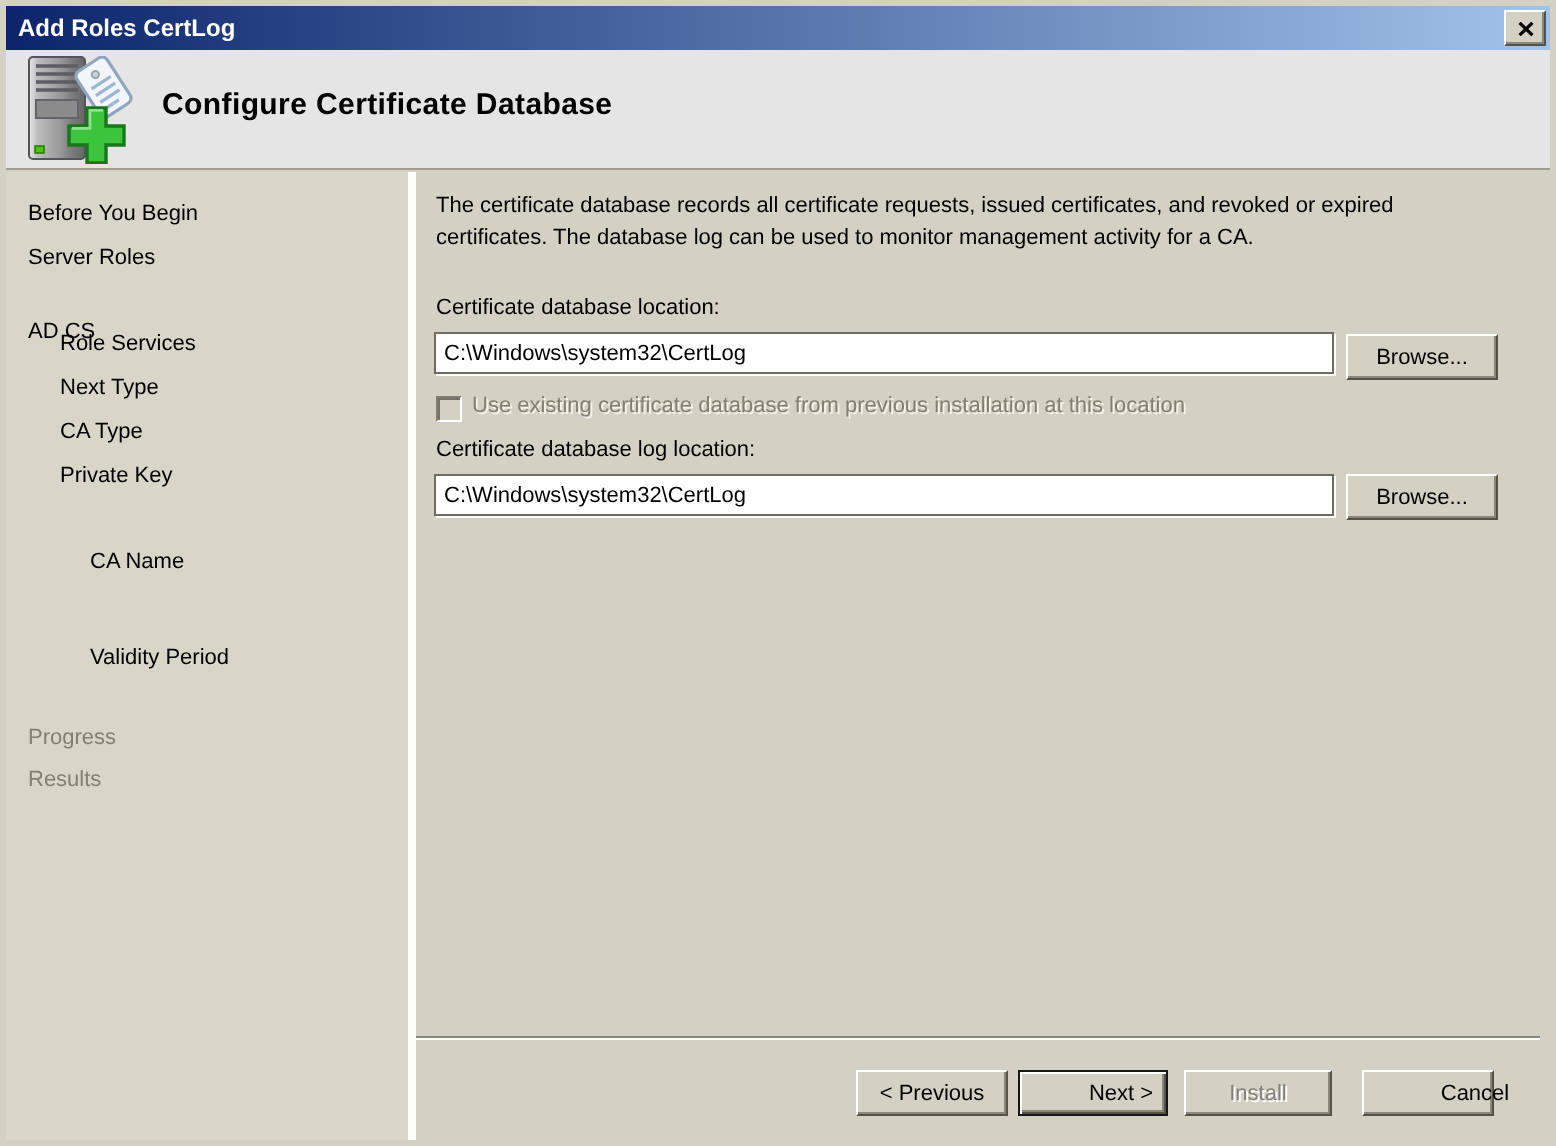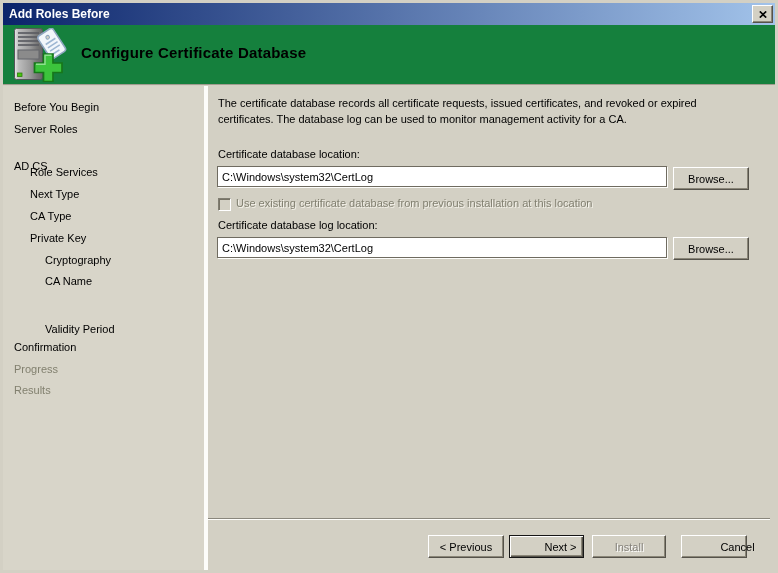--- a/index.html
+++ b/index.html
@@ -8,21 +8,21 @@
   .abs{position:absolute;}
   
   .titlebar{left:3px;top:3px;width:772px;height:22px;
             background:linear-gradient(to right,#0b246b,#a2c3ea);
             color:#fff;font-weight:bold;font-size:12px;line-height:22px;padding-left:6px;box-sizing:border-box;}
   .closebtn{left:752px;top:5px;width:21px;height:18px;background:#d3d0c4;
             border:1px solid;border-color:#fff #55524a #55524a #fff;
             box-shadow:inset -1px -1px 0 #8a8678;box-sizing:border-box;
             display:flex;align-items:center;justify-content:center;}
   
-  .header{left:3px;top:25px;width:772px;height:60px;background:#15803d;border-bottom:1px solid #a19c8f;box-sizing:border-box;}
+  .header{left:3px;top:25px;width:772px;height:60px;background:#e5e5e5;border-bottom:1px solid #a19c8f;box-sizing:border-box;}
   .hdr-title{left:78px;top:19px;font-size:15px;font-weight:bold;letter-spacing:0.2px;}
   .hdr-icon{left:10px;top:3px;width:54px;height:54px;}
   
   .sidebar{left:3px;top:86px;width:201px;height:484px;background:#d8d5c9;}
   .sb-item{position:absolute;left:0;width:201px;height:22px;line-height:22px;box-sizing:border-box;}
   .lvl0{padding-left:11px;}
   .lvl1{padding-left:27px;}
   .lvl2{padding-left:42px;}
   .sb-item.disabled{color:#82806f;}
   .sb-item.selected{background:#0a246a;color:#fff;height:15px;line-height:15px;}
@@ -54,21 +54,21 @@
   .fbtn{top:535px;height:23px;}
   .prev{left:428px;width:76px;}
   .next{left:509px;width:75px;}
   .install{left:592px;width:74px;}
   .cancel{left:681px;width:66px;padding-left:47px;}
 </style>
 </head>
 <body>
 
 <div class="abs titlebar">
-  <span>Add Roles Before</span>
+  <span>Add Roles CertLog</span>
 </div>
 <div class="abs closebtn">
   <svg width="8" height="7" viewBox="0 0 8 7">
     <line x1="0.8" y1="0.4" x2="7.2" y2="6.6" stroke="#000" stroke-width="1.6"></line>
     <line x1="7.2" y1="0.4" x2="0.8" y2="6.6" stroke="#000" stroke-width="1.6"></line>
   </svg>
 </div>
 
 <div class="abs header">
   <svg class="abs hdr-icon" viewBox="0 0 54 54">
@@ -103,24 +103,22 @@
 </div>
 
 <div class="abs sidebar">
   <div class="sb-item lvl0" style="top:10px;">Before You Begin</div>
   <div class="sb-item lvl0" style="top:31.8px;">Server Roles</div>
   <div class="sb-item lvl0" style="top:37px;margin-top:32px;">AD CS</div>
   <div class="sb-item lvl1" style="top:75.4px;">Role Services</div>
   <div class="sb-item lvl1" style="top:97.2px;">Next Type</div>
   <div class="sb-item lvl1" style="top:119px;">CA Type</div>
   <div class="sb-item lvl1" style="top:140.8px;">Private Key</div>
-  <div class="sb-item lvl2" style="top:162.6px;">Cryptography</div>
   <div class="sb-item lvl2" style="top:184.4px;">CA Name</div>
   <div class="sb-item lvl2" style="top:206.2px;margin-top:26px;">Validity Period</div>
-  <div class="sb-item lvl0" style="top:249.8px;">Confirmation</div>
   <div class="sb-item lvl0 disabled" style="top:271.6px;">Progress</div>
   <div class="sb-item lvl0 disabled" style="top:293.4px;">Results</div>
 </div>
 <div class="abs vdivider"></div>
 
 <div class="abs content"></div>
 <div class="abs introline" style="top:97px;">The certificate database records all certificate requests, issued certificates, and revoked or expired</div>
 <div class="abs introline" style="top:113px;">certificates. The database log can be used to monitor management activity for a CA.</div>
 
 <div class="lbl" style="top:148px;">Certificate database location:</div>

